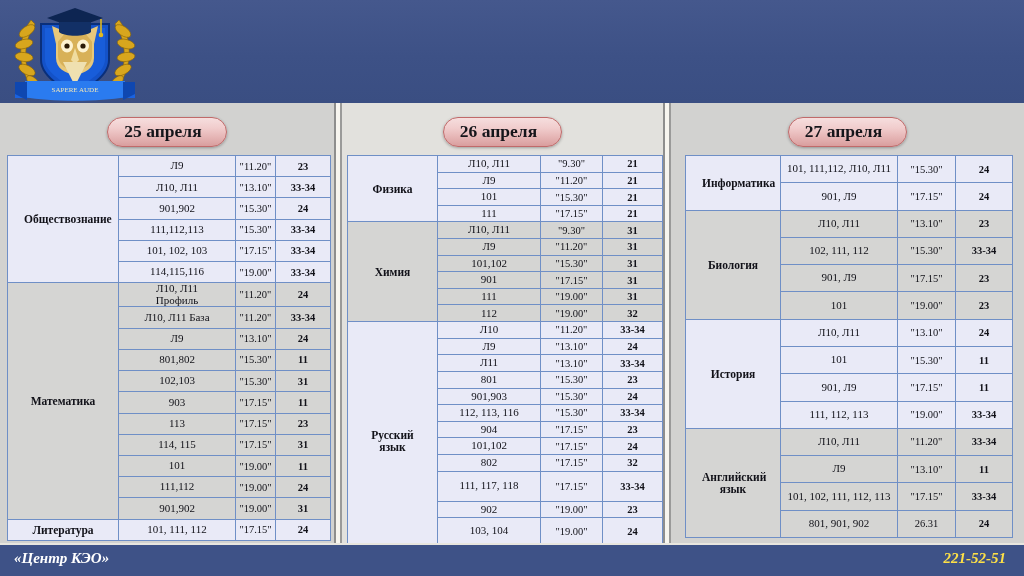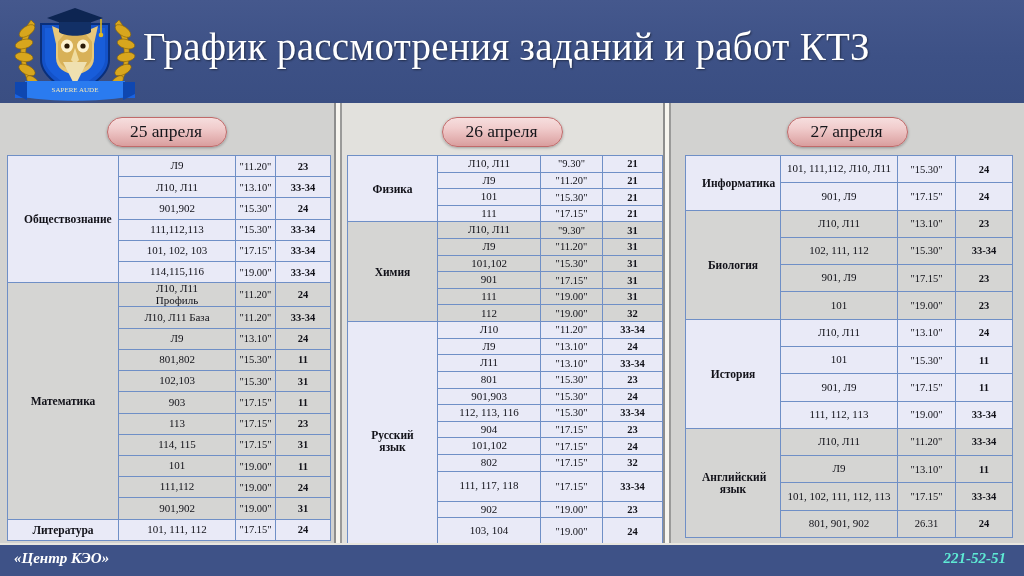--- a/index.html
+++ b/index.html
@@ -60,27 +60,27 @@
   #panel1 { left: 0px;   width: 336px; border-left: none; }
   #panel2 { left: 340px; width: 325px; }
   #panel3 { left: 669px; width: 355px; border-right: none; }
 
   .date-badge-wrap {
     position: absolute; top: 14px; left: 0; width: 100%;
     text-align: center;
   }
   .date-badge {
     display: inline-block;
-    padding: 3px 24px 5px 22px;
+    padding: 3px 24px 5px 16px;
     border-radius: 18px;
     background: linear-gradient(180deg,#f6dede 0%, #f1cdcd 35%, #e5b4b4 70%, #d99e9e 100%);
     border: 1.5px solid #c06a6a;
     color: #15151a;
     font-size: 17.5px;
-    font-weight: normal;
+    font-weight: bold;
     font-family: "Liberation Serif","DejaVu Serif",serif;
     box-shadow: 0 1px 3px rgba(0,0,0,0.30);
     line-height: 20px;
   }
 
   
   .sched {
     position: absolute;
     border-collapse: collapse;
     table-layout: fixed;
@@ -116,21 +116,21 @@
     width: 1024px; height: 31px;
     background: #3e5287;
   }
   #footer-left {
     position: absolute; left: 14px; top: 5px;
     color: #ffffff; font-size: 15px; font-weight: bold; font-style: italic;
     font-family: "Liberation Serif","DejaVu Serif",serif;
   }
   #footer-right {
     position: absolute; right: 18px; top: 5px;
-    color: #5eead4; font-size: 15px; font-weight: bold; font-style: italic;
+    color: #fde047; font-size: 15px; font-weight: bold; font-style: italic;
     font-family: "Liberation Serif","DejaVu Serif",serif;
   }
   #footer-sep {
     position: absolute; left:0; top: 543px; width: 1024px; height: 2px;
     background: #e8e6df;
   }
 </style>
 </head>
 <body>
 
@@ -183,21 +183,20 @@
         <circle cx="90" cy="37" r="2.3" fill="#e0b820"></circle>
 
         <path d="M4 86 L124 86 L124 100 L4 100 Z" fill="#1a62e0"></path>
         <path d="M14 83 L114 83 L114 99 C90 104 38 104 14 99 Z" fill="#2a7bf0"></path>
         <path d="M4 84 L16 84 L16 102 L4 96 Z" fill="#0f47b0"></path>
         <path d="M124 84 L112 84 L112 102 L124 96 Z" fill="#0f47b0"></path>
         <text x="64" y="94" text-anchor="middle" font-size="7" font-family="'Liberation Serif', serif" fill="#f2e7b8">SAPERE AUDE</text>
       </svg>
     </div>
 
-    <div id="title">График рассмотрения заданий и работ КТЗ</div>
   </div>
 
   <div id="body-area">
 
     <div class="panel" id="panel1">
       <div class="date-badge-wrap">
         <span class="date-badge">25 апреля</span>
       </div>
       <table class="sched" id="table1">
         <colgroup>

